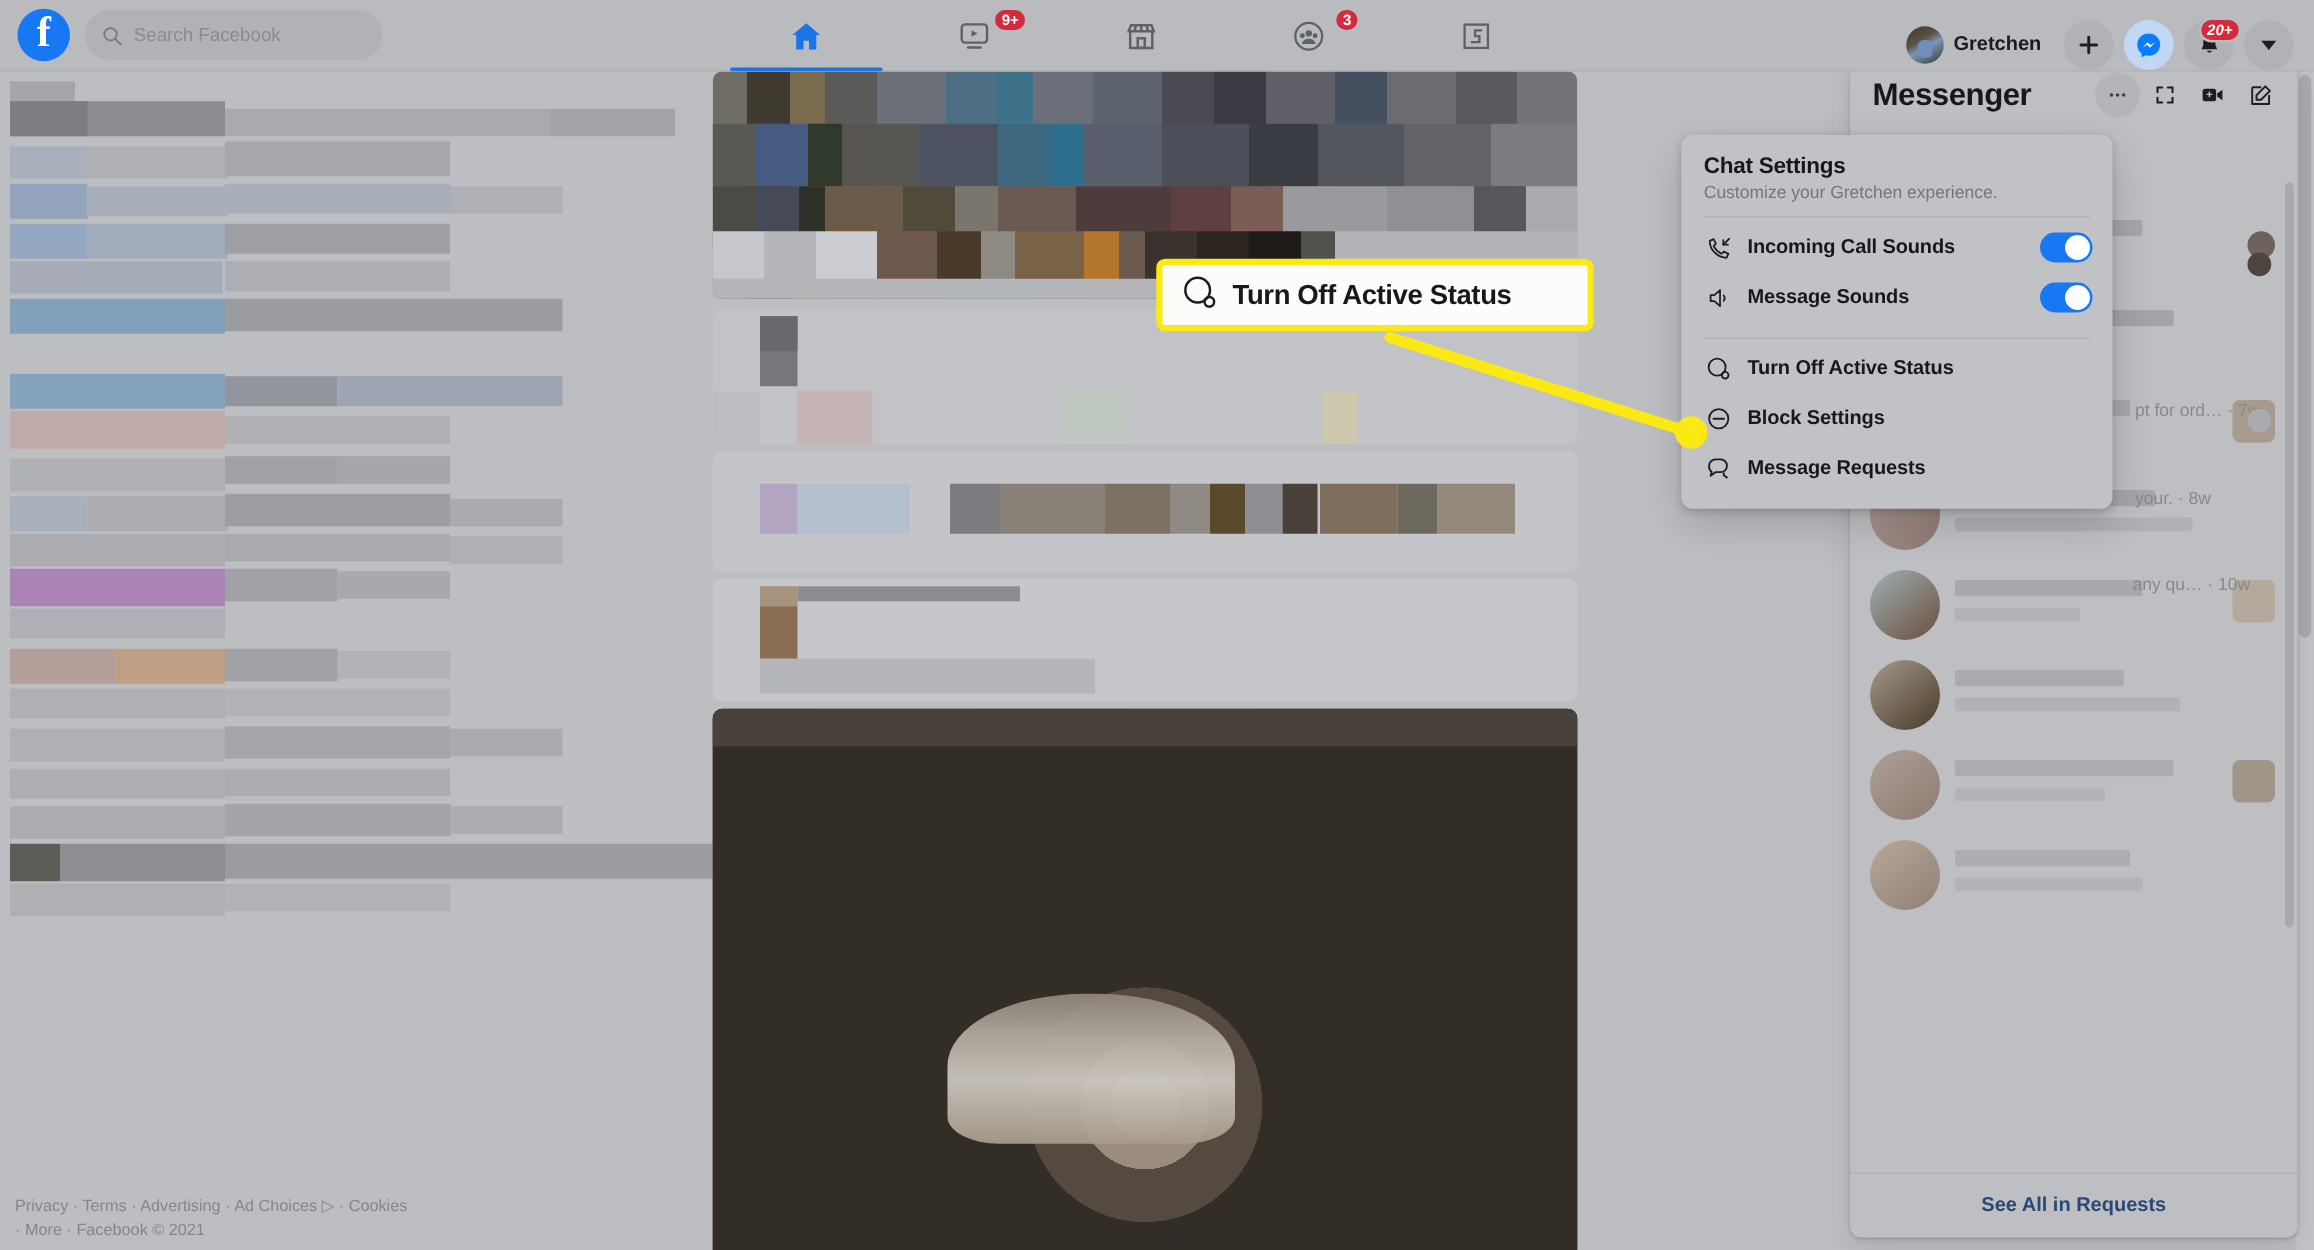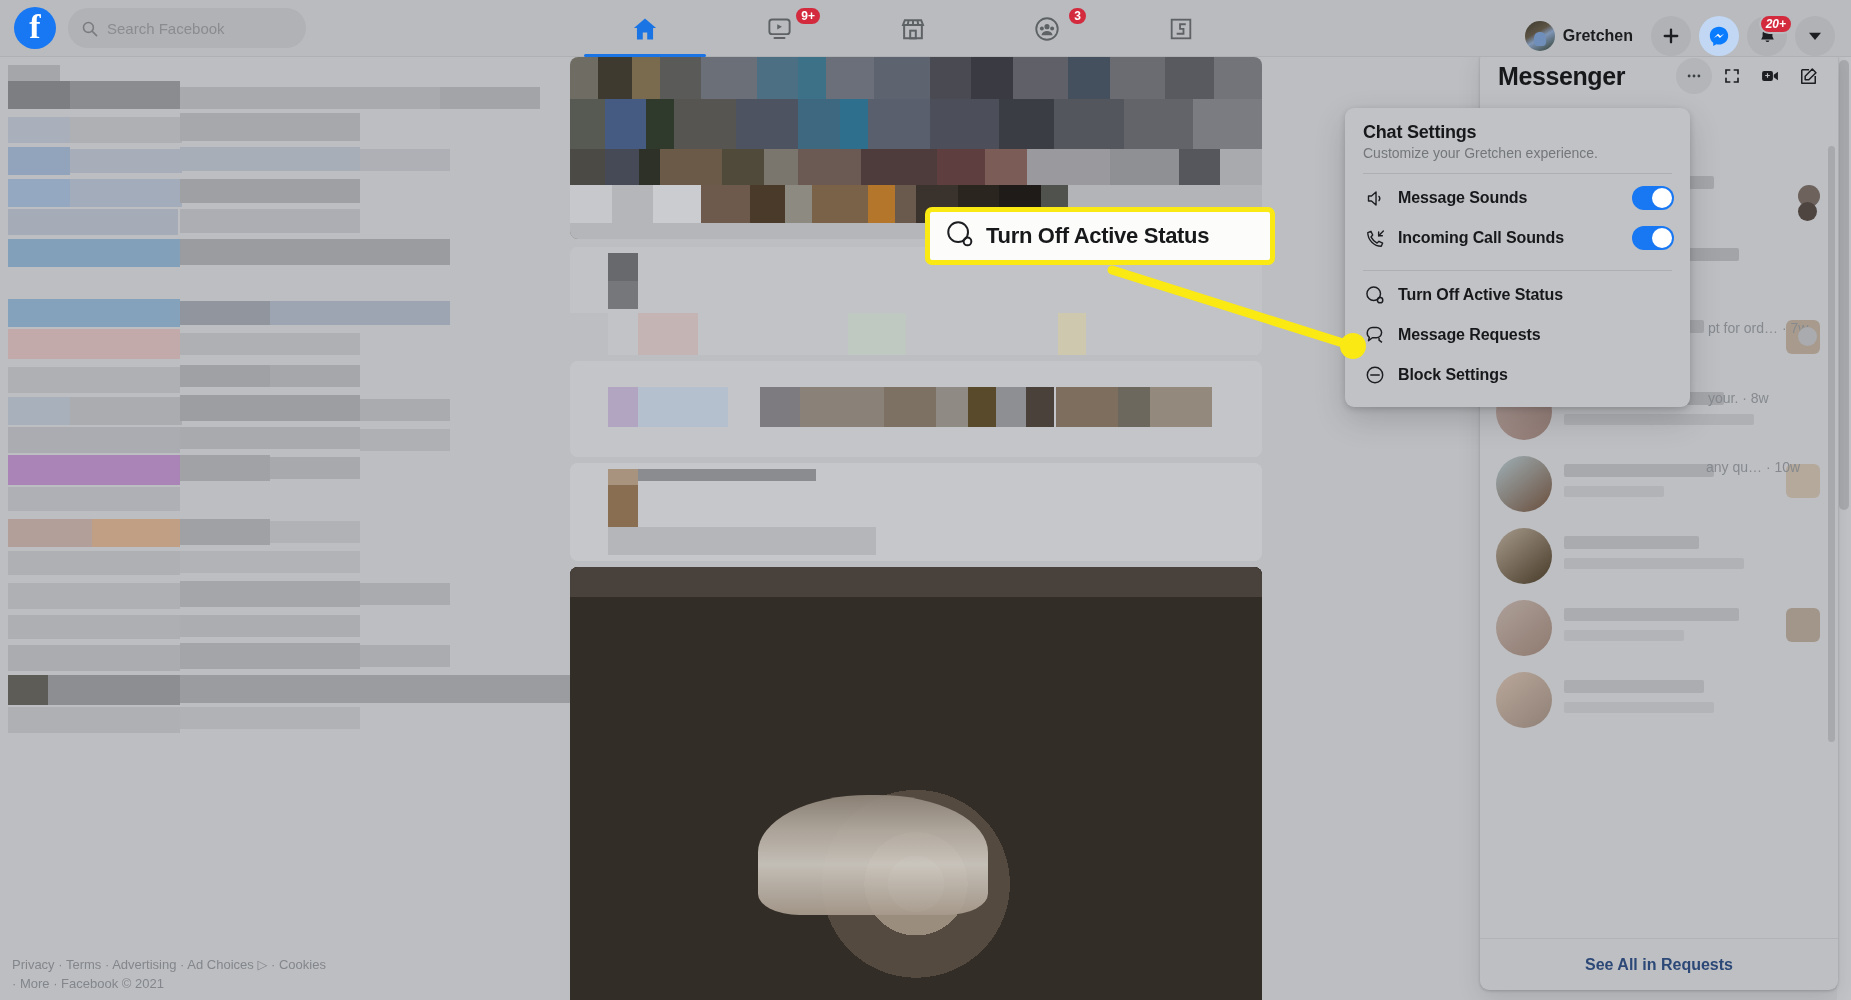--- a/index.html
+++ b/index.html
@@ -646,43 +646,43 @@
     <div class="see-all">See All in Requests</div>
   </div>
 
   <div class="chat-settings">
     <div class="cs-title">Chat Settings</div>
     <div class="cs-sub">Customize your Gretchen experience.</div>
     <div class="cs-divider"></div>
 
     <div class="cs-item">
       <span class="cs-ico">
-        <svg width="21" height="21" viewBox="0 0 24 24" fill="none" stroke="#1c1e21" stroke-width="1.6" stroke-linejoin="round">
-          <path d="M4 9.2h3.4L12.6 4.6v14.8L7.4 14.8H4z"></path>
-          <path d="M16 9.6c1.1 1.4 1.1 3.4 0 4.8" stroke-linecap="round"></path>
-        </svg>
-      </span>
-      <div class="cs-labels">
-        <div class="cs-label">Message Sounds</div>
-      </div>
-      <div class="toggle on">
-        <div class="knob"></div>
-      </div>
-    </div>
-
-    <div class="cs-item">
-      <span class="cs-ico">
         <svg width="21" height="21" viewBox="0 0 24 24" fill="none" stroke="#1c1e21" stroke-width="1.6" stroke-linecap="round" stroke-linejoin="round">
           <path d="M3.2 5.4c0 8.2 7.2 15.4 15.4 15.4l1.6-3.6-4.2-2-2.2 2a16 16 0 0 1-7-7l2-2.2-2-4.2z"></path>
           <path d="M21 3.4 15.6 8.8"></path>
             <path d="M15.6 4.6v4.2h4.2"></path>
         </svg>
       </span>
       <div class="cs-labels">
         <div class="cs-label">Incoming Call Sounds</div>
+      </div>
+      <div class="toggle on">
+        <div class="knob"></div>
+      </div>
+    </div>
+
+    <div class="cs-item">
+      <span class="cs-ico">
+        <svg width="21" height="21" viewBox="0 0 24 24" fill="none" stroke="#1c1e21" stroke-width="1.6" stroke-linejoin="round">
+          <path d="M4 9.2h3.4L12.6 4.6v14.8L7.4 14.8H4z"></path>
+          <path d="M16 9.6c1.1 1.4 1.1 3.4 0 4.8" stroke-linecap="round"></path>
+        </svg>
+      </span>
+      <div class="cs-labels">
+        <div class="cs-label">Message Sounds</div>
       </div>
       <div class="toggle on">
         <div class="knob"></div>
       </div>
     </div>
 
 
     <div class="cs-divider"></div>
 
     <div class="cs-item">
@@ -692,39 +692,39 @@
           <circle cx="17.6" cy="17.6" r="2.9"></circle>
         </svg>
       </span>
       <div class="cs-labels">
         <div class="cs-label">Turn Off Active Status</div>
       </div>
     </div>
 
     <div class="cs-item">
       <span class="cs-ico">
+        <svg width="22" height="22" viewBox="0 0 24 24" fill="none" stroke="#1c1e21" stroke-width="1.6">
+          <circle cx="12" cy="12" r="8.4"></circle>
+          <line x1="7.4" y1="12" x2="16.6" y2="12" stroke-linecap="round"></line>
+        </svg>
+      </span>
+      <div class="cs-labels">
+        <div class="cs-label">Block Settings</div>
+      </div>
+    </div>
+
+    <div class="cs-item">
+      <span class="cs-ico">
         <svg width="22" height="22" viewBox="0 0 24 24" fill="none" stroke="#1c1e21" stroke-width="1.6" stroke-linejoin="round">
           <path d="M3.6 9.4a5.6 5.6 0 0 1 5.6-5.6h4.4a5.6 5.6 0 0 1 0 11.2H9.2l-4.3 3.2.9-3.6a5.5 5.5 0 0 1-2.2-5.2z"></path>
           <path d="M16.4 15.2v2.4l3.2 2.4"></path>
         </svg>
       </span>
       <div class="cs-labels">
         <div class="cs-label">Message Requests</div>
-      </div>
-    </div>
-
-    <div class="cs-item">
-      <span class="cs-ico">
-        <svg width="22" height="22" viewBox="0 0 24 24" fill="none" stroke="#1c1e21" stroke-width="1.6">
-          <circle cx="12" cy="12" r="8.4"></circle>
-          <line x1="7.4" y1="12" x2="16.6" y2="12" stroke-linecap="round"></line>
-        </svg>
-      </span>
-      <div class="cs-labels">
-        <div class="cs-label">Block Settings</div>
       </div>
     </div>
   </div>
 
   <svg class="leader" width="1851" height="1000">
     <line x1="1112" y1="270" x2="1346" y2="344" stroke="#FAE913" stroke-width="9" stroke-linecap="round"></line>
   </svg>
   <div class="dot-marker"></div>
 
   <div class="callout">

